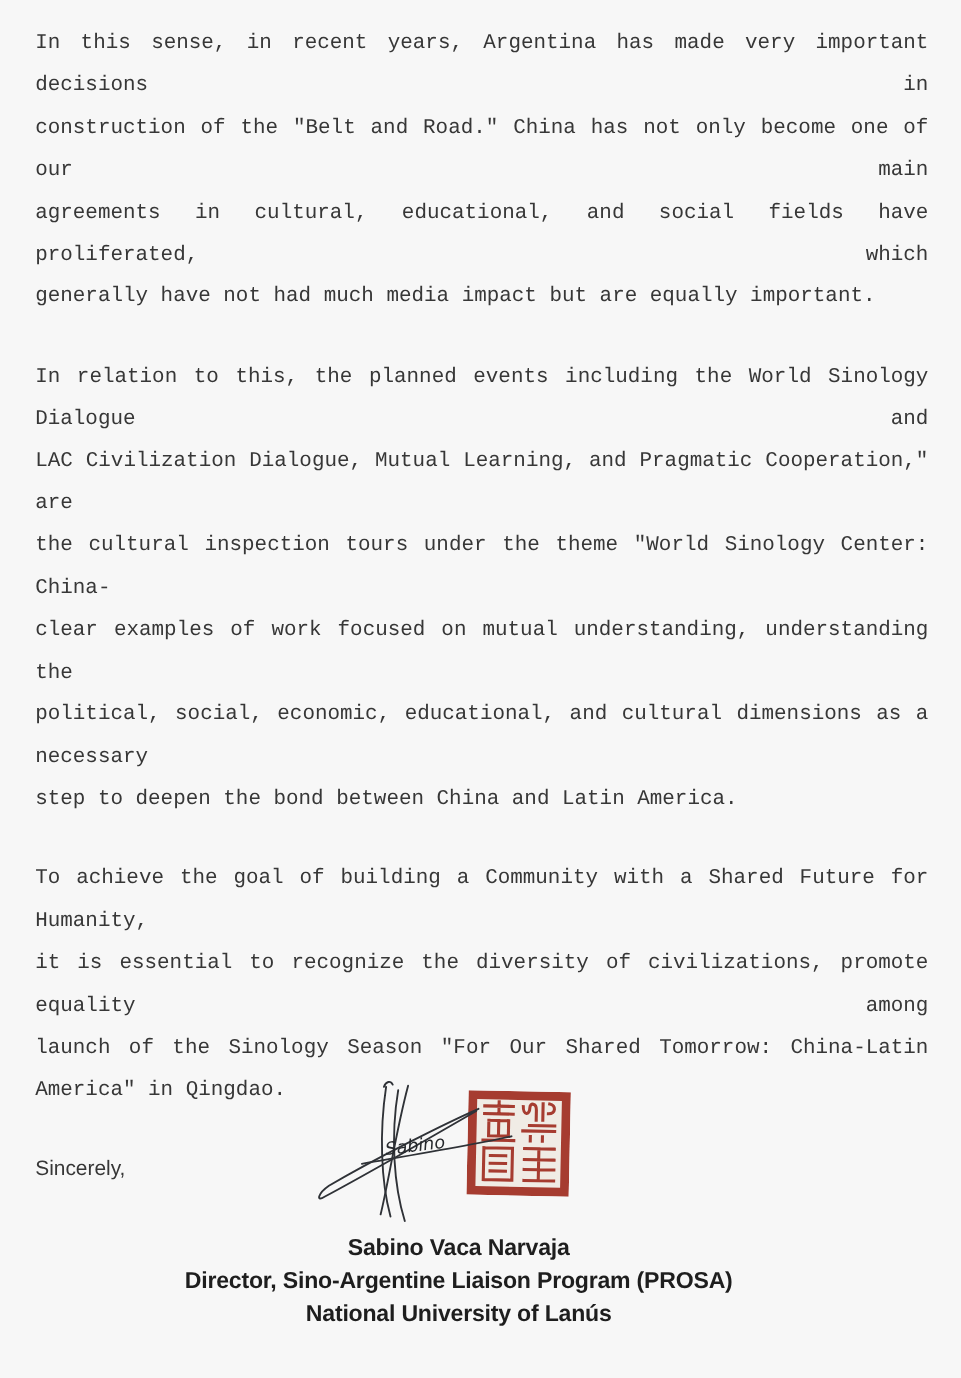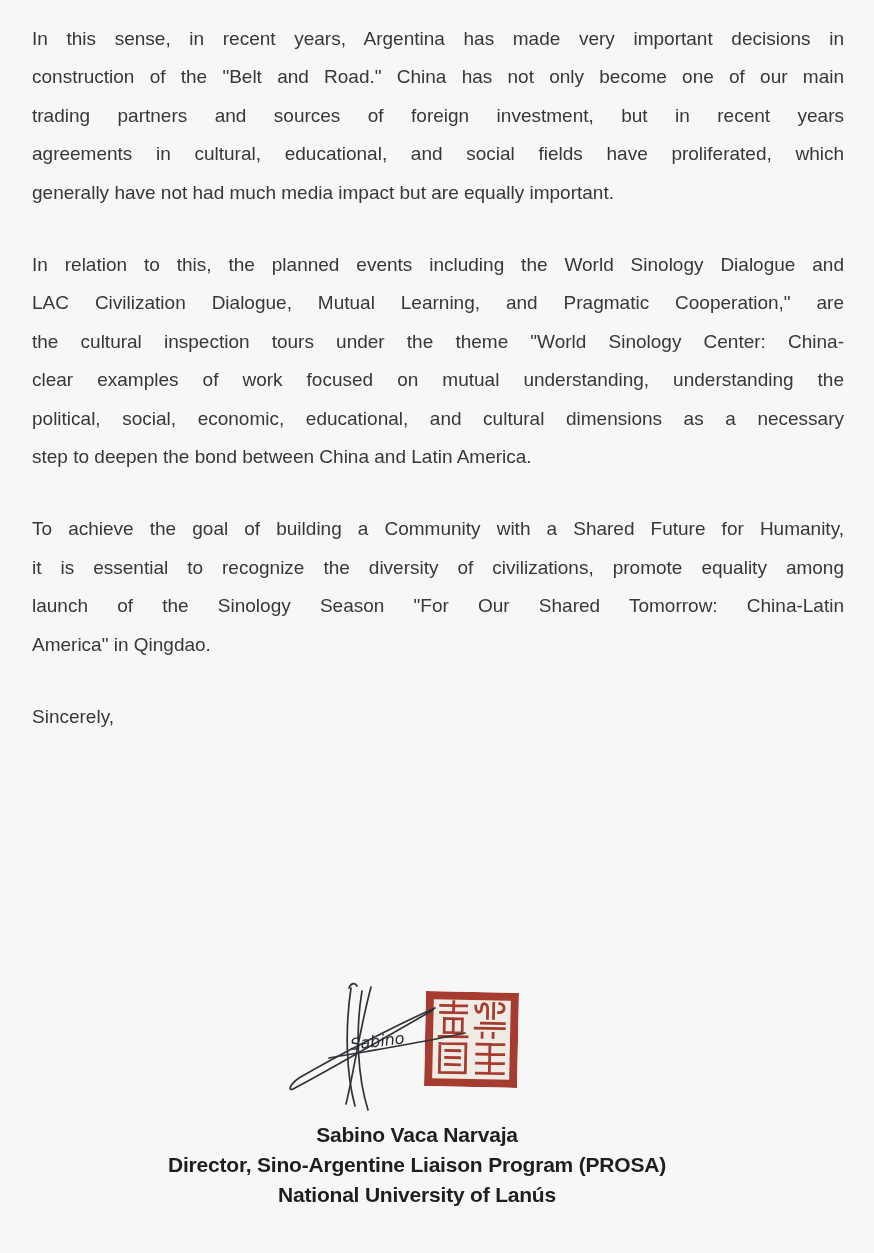--- a/index.html
+++ b/index.html
@@ -11,21 +11,21 @@
     overflow: hidden;
   }
   .letter-body {
     position: absolute;
     left: 32px; top: 20px;
     width: 812px;
     color: #373737;
     font-size: 19px;
     line-height: 38.4px;
   }
-  .para { margin: 0 0 34px 0; }
+  .para { margin: 0 0 34px 0; font-family: Liberation Mono, monospace; }
   .line {
     text-align: justify;
     text-align-last: justify;
     text-justify: inter-word;
     white-space: normal;
   }
   .para .line:last-child { text-align-last: left; }
   .closing { text-align: left; margin-top: 28px; }
   .signature-wrap {
     position: absolute;
@@ -62,21 +62,20 @@
   }
   .footer div { white-space: nowrap; }
 </style>
 </head>
 <body>
 
 <div class="letter-body">
   <div class="para">
       <div class="line">In this sense, in recent years, Argentina has made very important decisions in</div>
       <div class="line">construction of the "Belt and Road." China has not only become one of our main</div>
-      <div class="line">trading partners and sources of foreign investment, but in recent years</div>
       <div class="line">agreements in cultural, educational, and social fields have proliferated, which</div>
       <div class="line">generally have not had much media impact but are equally important.</div>
     </div>
   <div class="para">
       <div class="line">In relation to this, the planned events including the World Sinology Dialogue and</div>
       <div class="line">LAC Civilization Dialogue, Mutual Learning, and Pragmatic Cooperation," are</div>
       <div class="line">the cultural inspection tours under the theme "World Sinology Center: China-</div>
       <div class="line">clear examples of work focused on mutual understanding, understanding the</div>
       <div class="line">political, social, economic, educational, and cultural dimensions as a necessary</div>
       <div class="line">step to deepen the bond between China and Latin America.</div>

